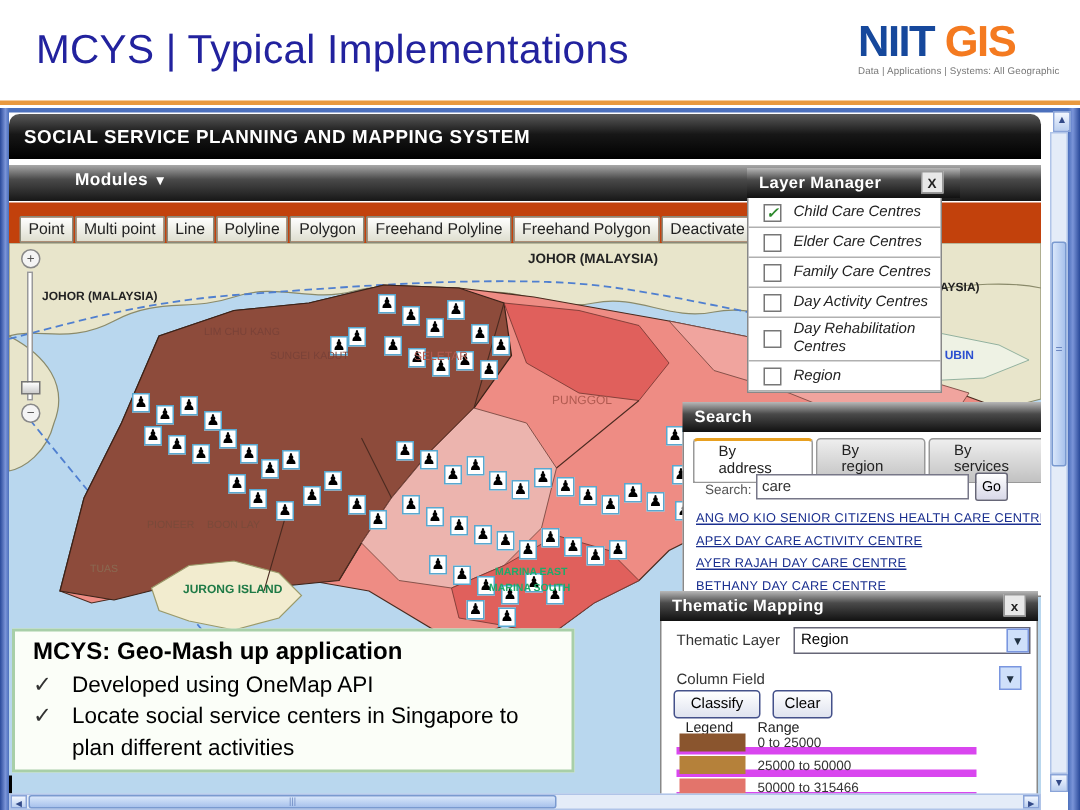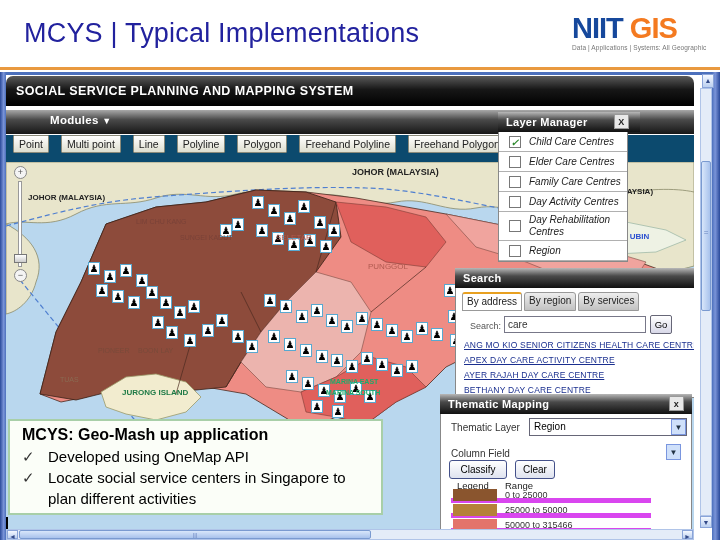--- a/index.html
+++ b/index.html
@@ -20,22 +20,22 @@
   .win-left   { position:absolute; left:0; top:72px; width:6px; height:468px; background:linear-gradient(90deg,#2a4a9a,#7a94d8 60%,#4c70bc); }
   .win-right  { position:absolute; left:712px; top:72px; width:8px; height:468px; background:linear-gradient(90deg,#4c70bc,#7a94d8 40%,#2a4a9a); }
   .titlebar { position:absolute; left:6px; top:76px; width:688px; height:30px; border-radius:7px 7px 0 0;
               background:linear-gradient(#5a5a5a,#171717 45%,#000); color:#fff; font-size:12.5px; font-weight:bold;
               letter-spacing:0.4px; line-height:30px; padding-left:10px; }
   .menubar { position:absolute; left:6px; top:110px; width:688px; height:24px;
              background:linear-gradient(#a8a8a8,#4a4a4a 40%,#171717); }
   .menu-item { position:absolute; left:44px; top:4px; color:#fff; font-size:11.5px; font-weight:bold; letter-spacing:0.3px; }
   .menu-caret { font-size:9px; }
 
-  .toolbar { position:absolute; left:6px; top:135px; width:688px; height:27px; background:#0c4a6e;
-             display:flex; align-items:flex-start; padding-left:7px; gap:12px; }
+  .toolbar { position:absolute; left:6px; top:135px; width:688px; height:27px; background:#c2410c;
+             display:flex; align-items:flex-end; padding-left:7px; gap:1px; }
   .tool-btn { background:linear-gradient(#ffffff,#dedecf); border:1px solid #8a8a7a; font-size:10.5px;
               color:#222; padding:2px 5px; white-space:nowrap; border-radius:1px; }
 
   
   .map { position:absolute; left:6px; top:162px; width:688px; height:378px; background:#b9d7ee; overflow:hidden; }
   .map-label { position:absolute; white-space:nowrap; font-weight:normal; }
   .map-label.bold { font-weight:bold; }
   .marker { position:absolute; width:12px; height:13px; background:#fff; border:1px solid #58a8d0; }
   .marker::before { content:"♟"; display:block; font-size:10px; line-height:11px; text-align:center; color:#000; }
 
@@ -54,21 +54,21 @@
 
   
   .lm-row { display:flex; align-items:center; border-bottom:1px solid #b0b0b0; padding:2px 4px 2px 10px; min-height:20px; }
   .lm-box { width:12px; height:12px; border:1px solid #777; background:#fff; margin-right:8px; flex:none;
             font-size:10px; line-height:11px; text-align:center; color:#2e8a2e; font-weight:bold; }
   .lm-box.checked::after { content:"✓"; }
   .lm-label { font-size:10px; color:#222; line-height:12px; }
 
   
   .tabs { position:absolute; left:6px; top:4px; display:flex; gap:2px; }
-  .tab { font-size:10px; color:#222; padding:2px 4px 3px; background:linear-gradient(#eee,#c2c2c2);
+  .tab { font-size:10px; color:#222; padding:2px 16px 3px; background:linear-gradient(#eee,#c2c2c2);
          border:1px solid #999; border-radius:3px 3px 0 0; }
   .tab.active { background:#fff; border-top:2px solid #e8a020; font-weight:normal; }
   .search-lbl { position:absolute; left:14px; top:33px; font-size:9px; color:#555; }
   .search-input { position:absolute; left:48px; top:28px; width:142px; height:17px; border:1px solid #778;
                   font-size:10px; padding:1px 3px; color:#333; font-family:"Liberation Sans",sans-serif; }
   .go-btn { position:absolute; left:194px; top:27px; width:22px; height:19px; background:linear-gradient(#fff,#d8d8e8);
             border:1px solid #667; font-size:9.5px; text-align:center; line-height:17px; border-radius:2px; }
   .result { position:absolute; left:8px; width:232px; font-size:8.5px; color:#1a2f8f; text-decoration:underline;
             letter-spacing:0.2px; white-space:nowrap; overflow:hidden; }
 

